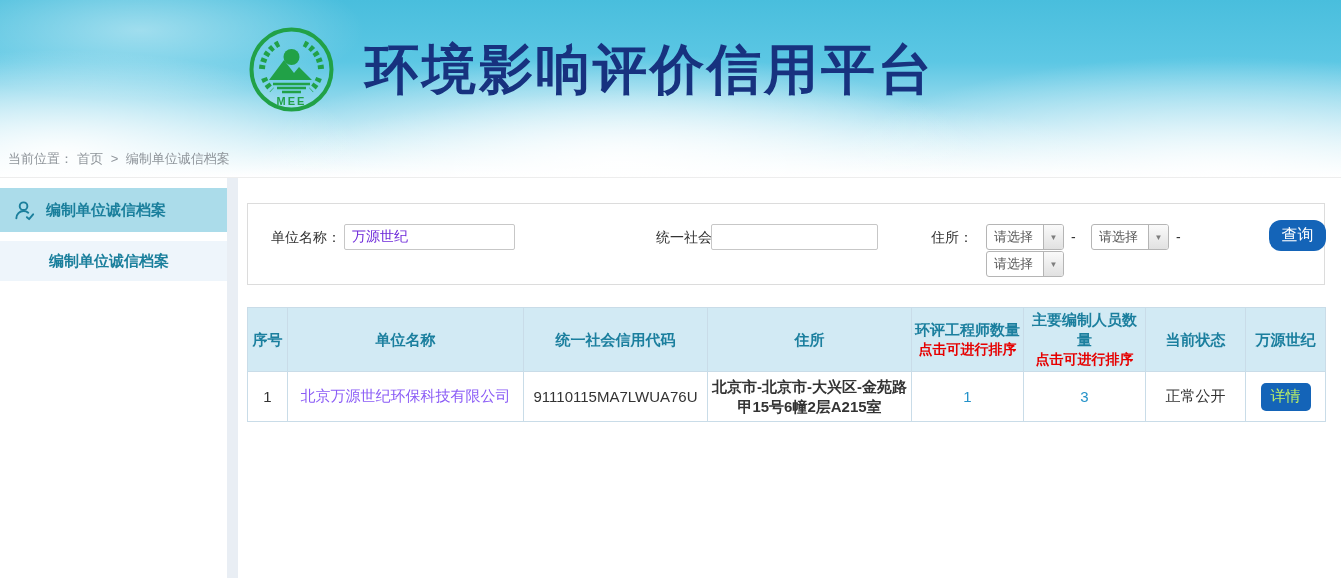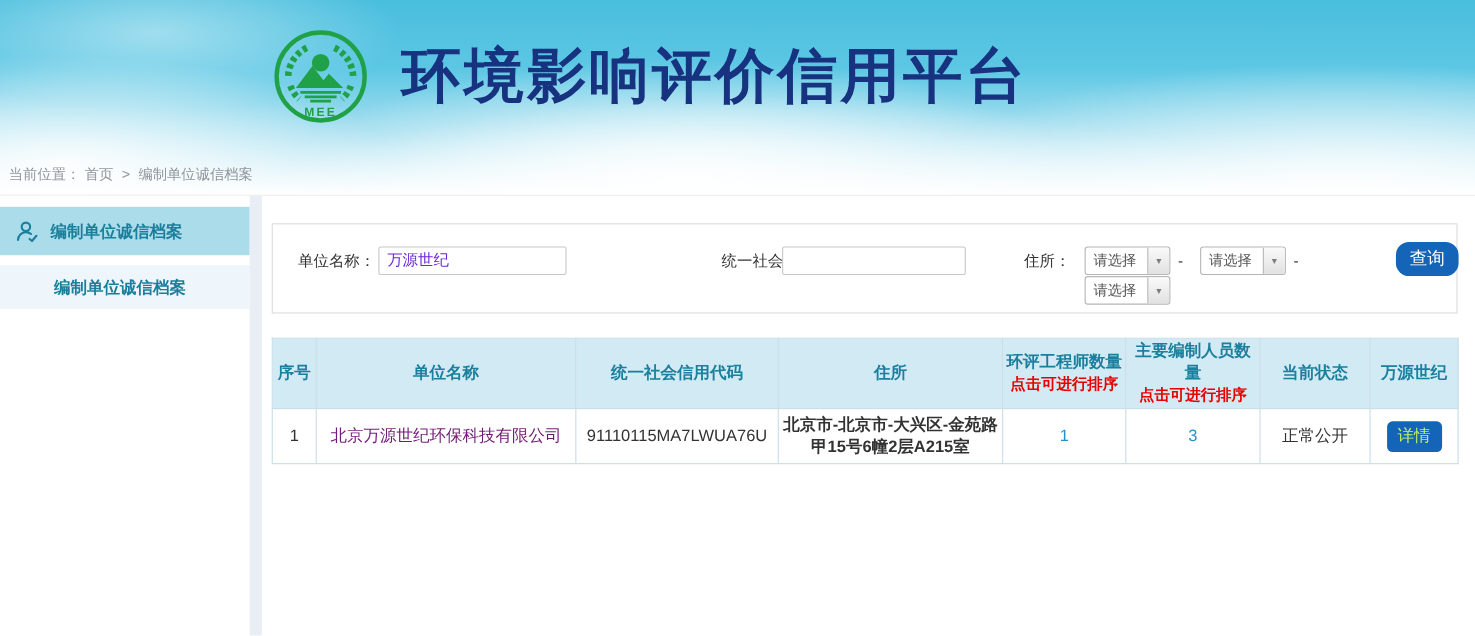--- a/index.html
+++ b/index.html
@@ -82,21 +82,21 @@
   .result-table th, .result-table td { border:1px solid #c9dce8; text-align:center; vertical-align:middle; }
   .result-table th {
     background:#d2eaf4; color:#1b7f9e; font-size:15px; font-weight:bold;
     height:45px; padding:2px 3px; line-height:20px;
   }
   .result-table th.sortable { cursor:pointer; }
   .sort-hint { display:block; color:#e60000; font-size:14px; font-weight:bold; line-height:19px; }
   .result-table td { background:#fff; height:50px; font-size:15px; color:#333; padding:2px 4px; }
   .td-addr { font-size:14px; line-height:20px;font-weight:bold; }
   .link { color:#2492c9; cursor:pointer; text-decoration:none; }
-  .company { color:#701a75; }
+  .company { color:#8b5cf6; }
   .btn-detail {
     width:50px; height:28px; background:#1464b8; color:#bef264; font-size:15px;
     border:none; border-radius:5px; cursor:pointer;
     font-family:"Liberation Sans","DejaVu Sans",sans-serif;
   }
 </style>
 </head>
 <body>
 
 <div class="page">

